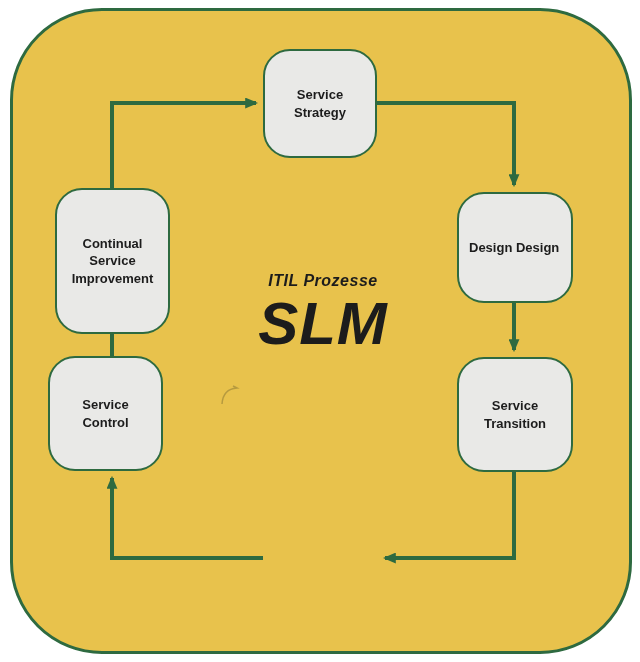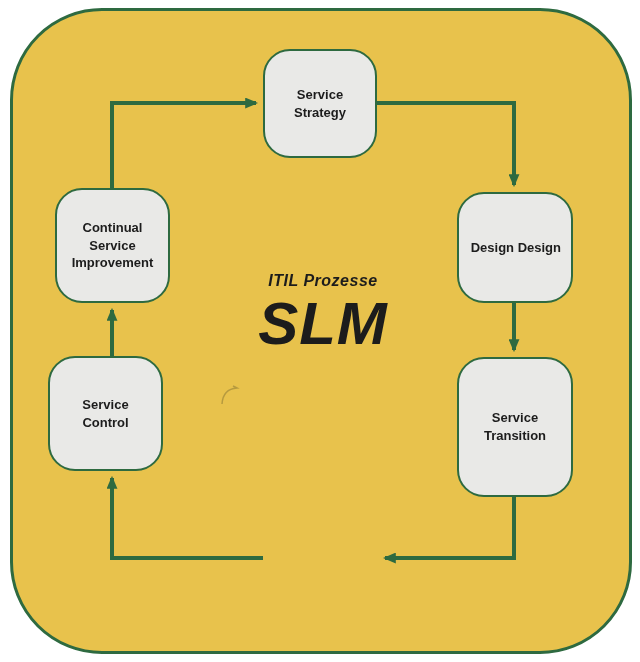--- a/index.html
+++ b/index.html
@@ -45,34 +45,34 @@
     stroke: rgba(90, 80, 40, 0.35);
     stroke-width: 1.5;
   }
   .node {
     position: absolute;
     background: var(--node-fill);
     border: 2px solid var(--line-green);
     border-radius: 27px;
     display: flex;
     align-items: center;
-    justify-content: flex-end;
+    justify-content: flex-start;
     text-align: center;
     font-weight: bold;
     font-size: 13px;
     line-height: 1.35;
     color: var(--text-dark);
     padding: 0 10px;
   }
   .n-strategy   { left: 263px; top: 49px;  width: 114px; height: 109px; }
   .n-design     { left: 457px; top: 192px; width: 116px; height: 111px; }
-  .n-transition { left: 457px; top: 357px; width: 116px; height: 140px; }
+  .n-transition { left: 457px; top: 357px; width: 116px; height: 115px; }
   .n-operation  { left: 263px; top: 503px; width: 115px; height: 113px; }
   .n-control    { left: 48px;  top: 356px; width: 115px; height: 115px; }
-  .n-csi        { left: 55px;  top: 188px; width: 115px; height: 115px; }
+  .n-csi        { left: 55px;  top: 188px; width: 115px; height: 146px; }
   .center-text {
     position: absolute;
     left: 223px; top: 272px;
     width: 200px;
     text-align: center;
     color: var(--text-dark);
   }
   .center-text .subtitle {
     font-weight: bold;
     font-size: 16px;

